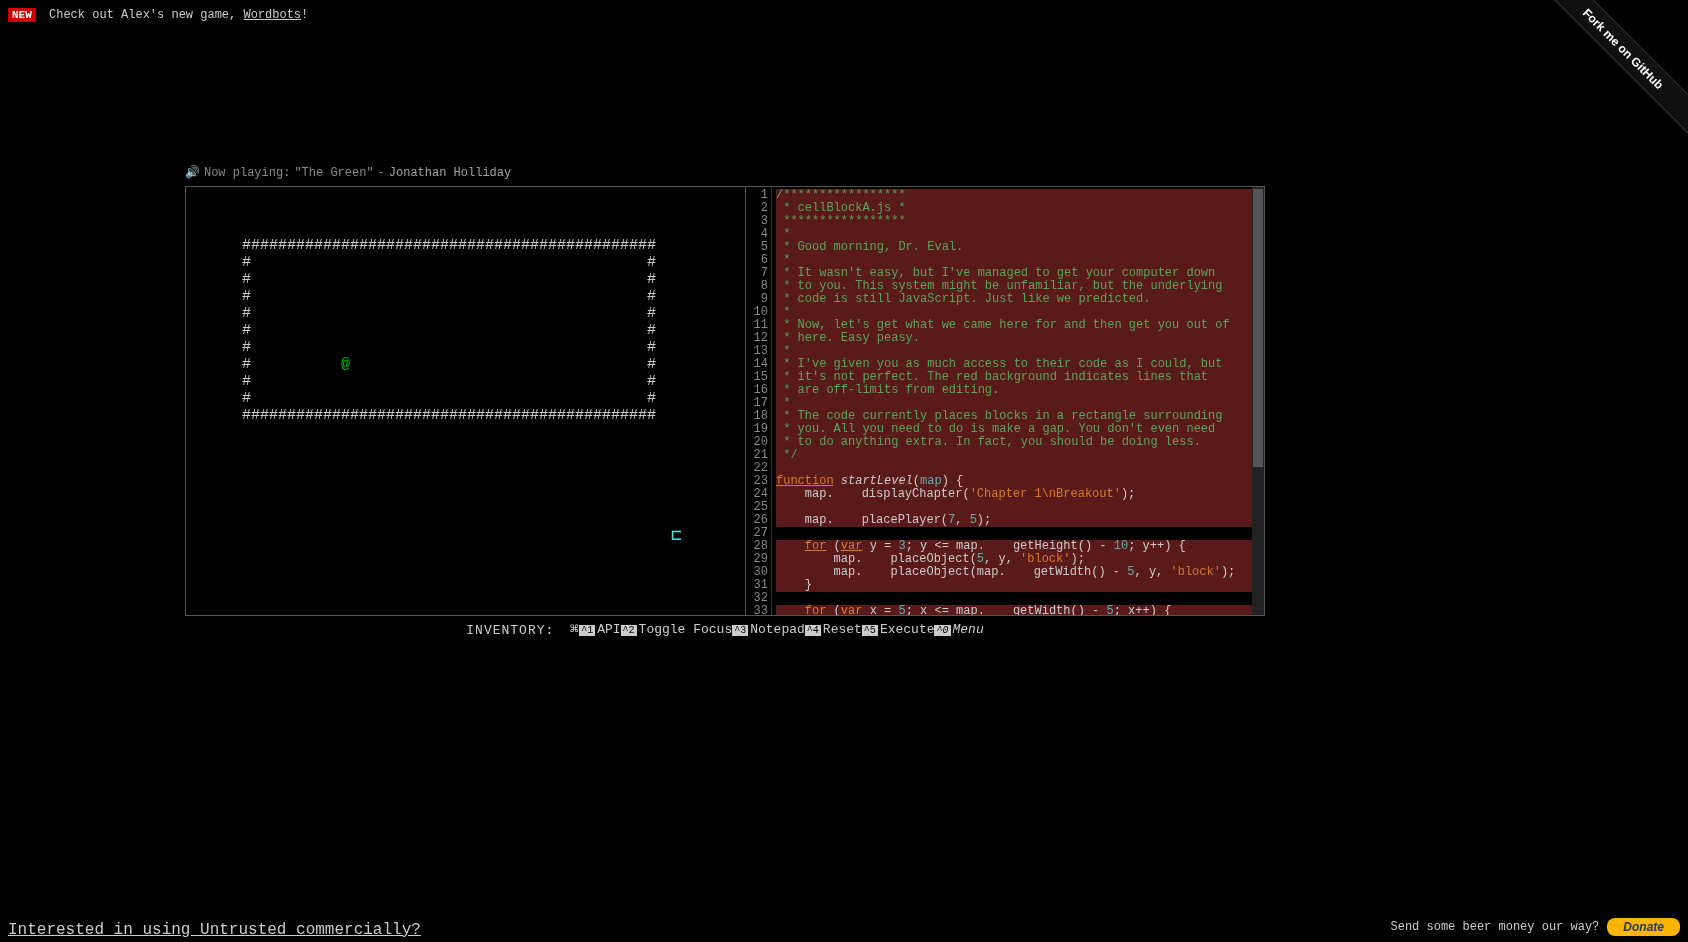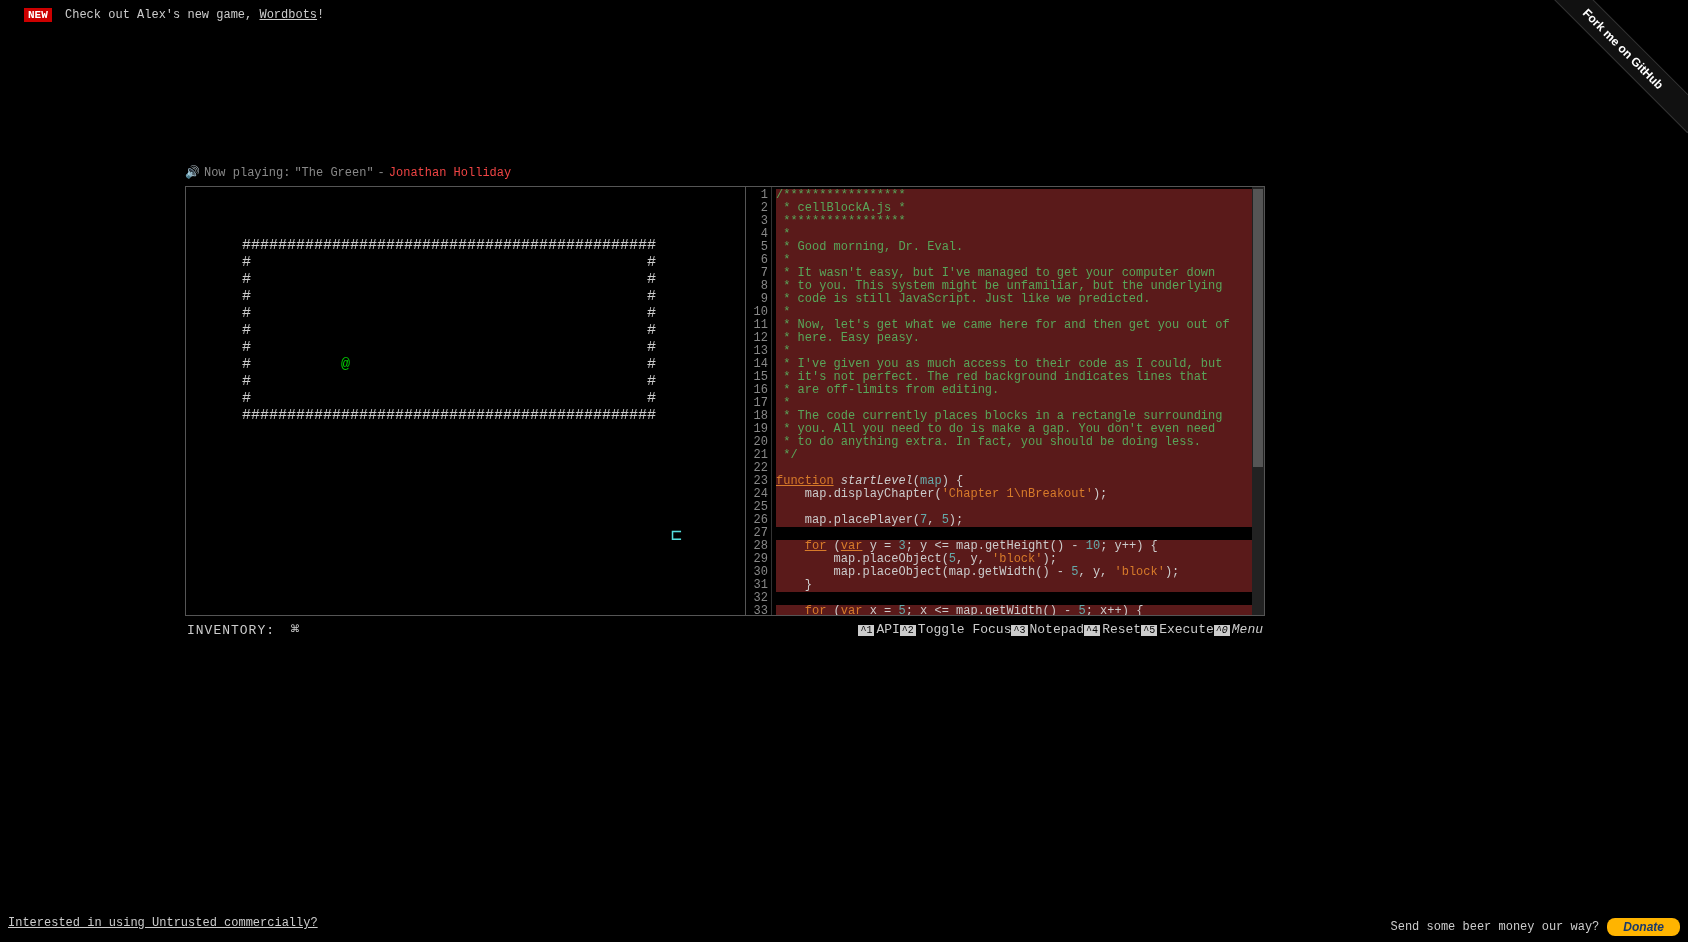--- a/index.html
+++ b/index.html
@@ -9,21 +9,21 @@
   font-family: "Courier New", monospace;
   font-size: 13px;
   width: 1688px;
   height: 942px;
   overflow: hidden;
   position: relative;
 }
 .top-banner {
   position: absolute;
   top: 8px;
-  left: 24px;
+  left: 8px;
   font-size: 12px;
   color: #ccc;
 }
 .new-badge {
   background: #c00;
   color: #fff;
   padding: 1px 4px;
   font-weight: bold;
   margin-right: 6px;
   font-size: 11px;
@@ -58,21 +58,21 @@
   width: 1080px;
 }
 .now-playing {
   font-size: 12px;
   color: #888;
   margin-bottom: 6px;
   display: flex;
   align-items: center;
   gap: 4px;
 }
-.now-playing .artist { color: #ef4444; }
+.now-playing .artist { color: #a3a3a3; }
 .sound-icon { color: #ccc; font-size: 12px; }
 .panes {
   display: flex;
   border: 1px solid #555;
   height: 430px;
 }
 .game-pane {
   width: 560px;
   border-right: 1px solid #555;
   position: relative;
@@ -131,21 +131,21 @@
   overflow: hidden;
   position: relative;
 }
 .code-line { white-space: pre; height: 13px; }
 .locked { background: #5a1a1a; }
 .editable { background: #000; }
 .cm-comment { color: #59a559; }
 .cm-keyword { color: #d87b2a; text-decoration: underline; }
 .cm-def { color: #ccc; font-style: italic; }
 .cm-var { color: #ccc; }
-.cm-prop { color: #ccc; }
+.cm-prop { color: #ccc; margin-left: 28px; }
 .cm-string { color: #d87b2a; }
 .cm-num { color: #6aa; }
 .cm-paren { color: #ccc; }
 .cm-param { color: #6aa; }
 .scrollbar {
   position: absolute;
   right: 0;
   top: 0;
   bottom: 0;
   width: 12px;
@@ -154,43 +154,43 @@
 .scrollbar-thumb {
   position: absolute;
   top: 2px;
   left: 1px;
   right: 1px;
   height: 65%;
   background: #555;
 }
 .bottom-bar {
   display: flex;
-  justify-content: space-between;
+  justify-content: center;
   align-items: center;
   padding: 4px 2px;
   font-size: 13px;
 }
 .inventory { color: #ccc; }
 .inventory-label { letter-spacing: 1px; }
 .inv-item { margin-left: 8px; font-size: 15px; }
 .toolbar { display: flex; align-items: center; }
 .tool-btn { color: #ccc; cursor: pointer; }
 .tool-key {
   background: #ccc;
   color: #000;
   padding: 0 2px;
   font-size: 10px;
   margin-right: 2px;
 }
 .menu-group { display: flex; gap: 4px; align-items: center; font-style: italic; }
 .footer-left {
   position: absolute;
-  bottom: 12px;
+  bottom: 3px;
   left: 8px;
-  font-size: 12px;
+  font-size: 16px;
 }
 .footer-left a { color: #ccc; text-decoration: underline; }
 .footer-right {
   position: absolute;
   bottom: 6px;
   right: 8px;
   font-size: 12px;
   display: flex;
   align-items: center;
   gap: 8px;

